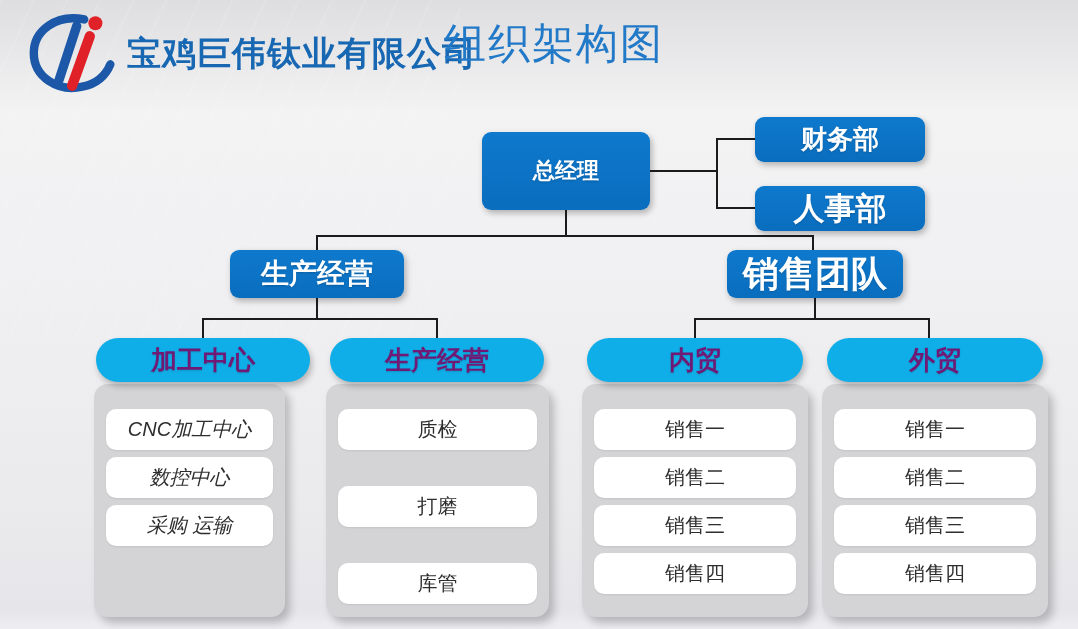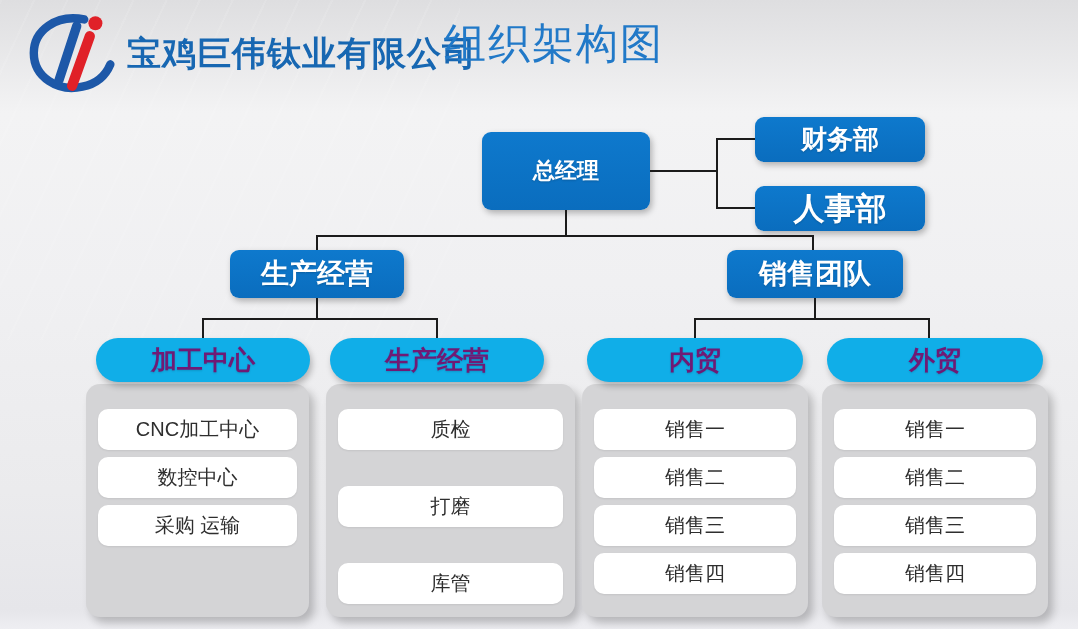--- a/index.html
+++ b/index.html
@@ -20,39 +20,39 @@
   
   .bbox{
     position:absolute;display:flex;align-items:center;justify-content:center;
     background:linear-gradient(180deg,#0e79cd,#0a6dbe);border-radius:9px;color:#fff;font-weight:700;
     box-shadow:2px 3px 6px rgba(0,0,0,.28);text-shadow:0 1px 2px rgba(0,0,0,.18);white-space:nowrap;
   }
   .root  {left:482px;top:132px;width:168px;height:78px;font-size:22px;}
   .staff1{left:755px;top:117px;width:170px;height:45px;font-size:26px;font-family:Liberation Mono, monospace;}
   .staff2{left:755px;top:186px;width:170px;height:45px;font-size:31px;}
   .br1   {left:230px;top:250px;width:174px;height:48px;font-size:28px;text-align:right;}
-  .br2   {left:727px;top:250px;width:176px;height:48px;font-size:28px;}
+  .br2   {left:727px;top:250px;width:176px;height:48px;font-size:36px;}
   
   .pill{
     position:absolute;top:338px;height:44px;border-radius:23px;background:#10aee8;
     display:flex;align-items:center;justify-content:center;color:#701a75;font-weight:700;font-size:26px;
     box-shadow:2px 4px 6px rgba(0,0,0,.25);text-shadow:0 1px 2px rgba(0,0,0,.15);white-space:nowrap;z-index:3;
   }
   .p1{left:96px;width:214px;}
   .p2{left:330px;width:214px;}
   .p3{left:587px;width:216px;}
   .p4{left:827px;width:216px;}
   
   .panel{
     position:absolute;top:384px;height:233px;background:#d4d4d6;border-radius:14px;
     box-shadow:5px 6px 8px rgba(0,0,0,.22);display:flex;flex-direction:column;align-items:center;
     padding-top:25px;gap:7px;box-sizing:border-box;z-index:2;
   }
-  .c1{left:86px;width:223px;}
-  .c2{left:326px;width:249px;gap:36px;}
+  .c1{left:94px;width:191px;font-style:italic;}
+  .c2{left:326px;width:223px;gap:36px;}
   .c3{left:582px;width:226px;}
   .c4{left:822px;width:226px;}
   .item{
     width:calc(100% - 24px);height:41px;background:#fff;border-radius:10px;flex:0 0 41px;
     display:flex;align-items:center;justify-content:center;font-size:20px;color:#2e2e2e;
     box-shadow:0 1px 2px rgba(0,0,0,.08);white-space:nowrap;
   }
   
   .ln{position:absolute;background:#1b1b1b;z-index:1;}
 </style>

